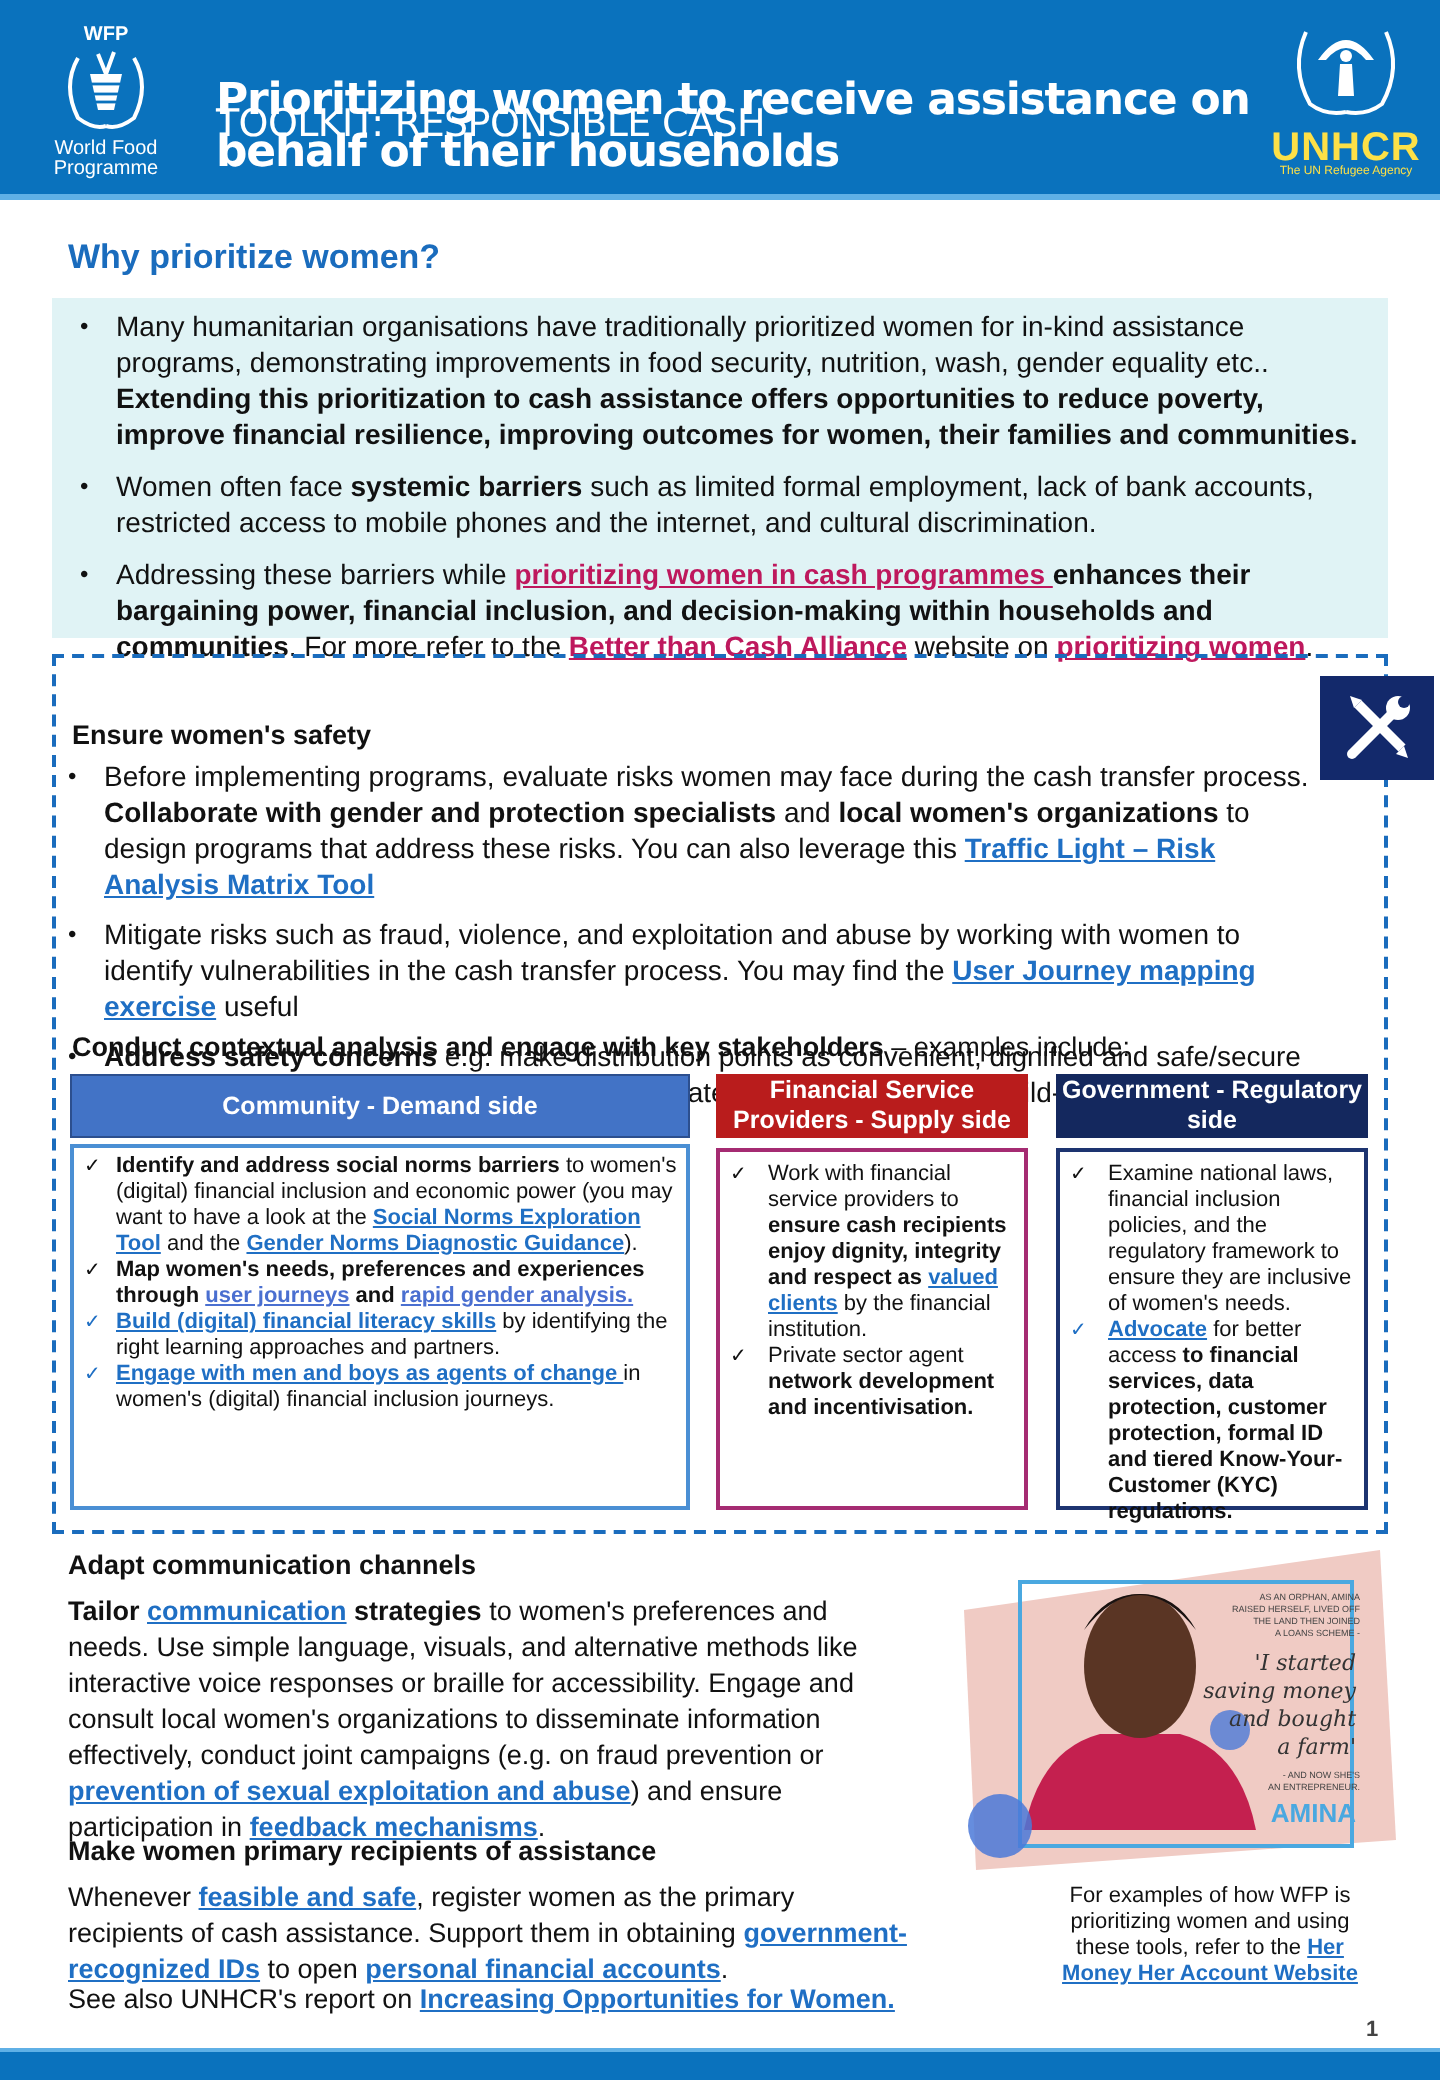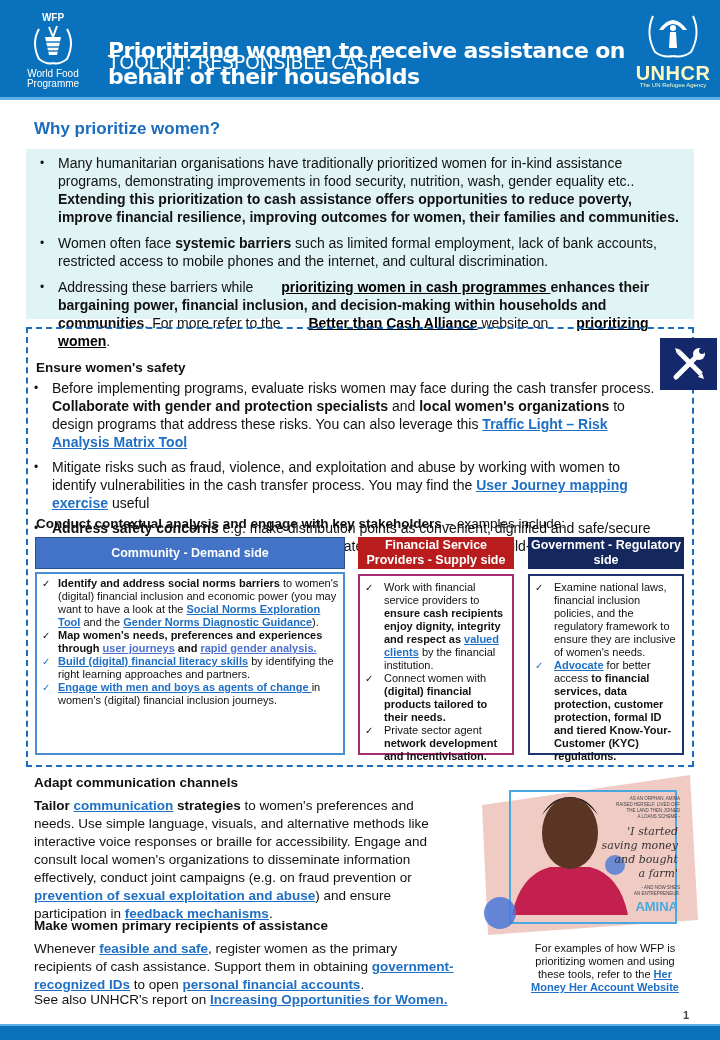--- a/index.html
+++ b/index.html
@@ -1,26 +1,26 @@
 <!DOCTYPE html>
 <html><head>
 <meta charset="utf-8">
 <style>
   *{box-sizing:border-box;margin:0;padding:0;}
   html,body{width:720px;height:1040px;overflow:hidden;background:#fff;}
   body{font-family:"Liberation Sans",sans-serif;color:#111;position:relative;}
   a,.lnk{color:#1f6fc4;text-decoration:underline;font-weight:bold;}
-  .lnk-n{color:#000000;text-decoration:underline;margin-left:24px;}
+  .lnk-n{color:#be185d;text-decoration:underline;}
   b{font-weight:bold;}
 
   .header{position:absolute;left:0;top:0;width:720px;height:100px;background:#0a72bd;border-bottom:3px solid #5fb0e6;}
   .wfp-logo{position:absolute;left:22px;top:8px;width:62px;height:86px;color:#fff;text-align:center;}
   .wfp-logo .wfp-t{font-size:10px;font-weight:bold;display:block;margin-top:4px;}
   .wfp-logo .wfp-n{font-size:10px;font-weight:normal;line-height:10px;display:block;}
-  .unhcr-logo{position:absolute;left:632px;top:8px;width:82px;height:86px;color:#fef9c3;text-align:center;}
+  .unhcr-logo{position:absolute;left:632px;top:8px;width:82px;height:86px;color:#fde047;text-align:center;}
   .unhcr-logo .u-t{font-size:20px;font-weight:bold;display:block;line-height:18px;letter-spacing:0.5px;}
   .unhcr-logo .u-s{font-size:6px;display:block;}
   .h-kicker{position:absolute;left:108px;top:15px;color:#fff;font-size:19px;font-family:"DejaVu Sans",sans-serif;font-weight:normal;letter-spacing:-0.3px;margin-top:36px;}
   .h-title{position:absolute;left:108px;top:38px;width:520px;color:#fff;font-size:22px;line-height:26px;font-weight:bold;font-family:"DejaVu Sans",sans-serif;letter-spacing:-0.6px;}
 
   .sec1-title{position:absolute;left:34px;top:119px;font-size:17px;font-weight:bold;color:#1a6cbd;}
   .why-box{position:absolute;left:26px;top:149px;width:668px;height:170px;background:#e0f3f5;}
   ul.bul{list-style:none;}
   ul.bul li{position:relative;padding-left:24px;font-size:14px;line-height:18px;}
   ul.bul li::before{content:"\2022";position:absolute;left:6px;top:0;font-size:12px;}
@@ -152,21 +152,20 @@
       <li class="blue"><a class="lnk">Engage with men and boys as agents of change </a><span>in women's (digital) financial inclusion journeys.</span></li>
     </ul>
   </div>
 </div>
 
 <div class="col c2">
   <div class="col-head">Financial Service Providers - Supply side</div>
   <div class="col-body">
     <ul class="chk">
       <li><span>Work with financial service providers to </span><b>ensure cash recipients enjoy dignity, integrity and respect as </b><a class="lnk">valued clients</a><span> by the financial institution.</span></li>
-      <li><span>Connect women with </span><b>(digital) financial products tailored to their needs.</b></li>
       <li><span>Private sector agent </span><b>network development and incentivisation.</b></li>
     </ul>
   </div>
 </div>
 
 <div class="col c3">
   <div class="col-head">Government - Regulatory side</div>
   <div class="col-body">
     <ul class="chk">
       <li><span>Examine national laws, financial inclusion policies, and the regulatory framework to ensure they are inclusive of women's needs.</span></li>

